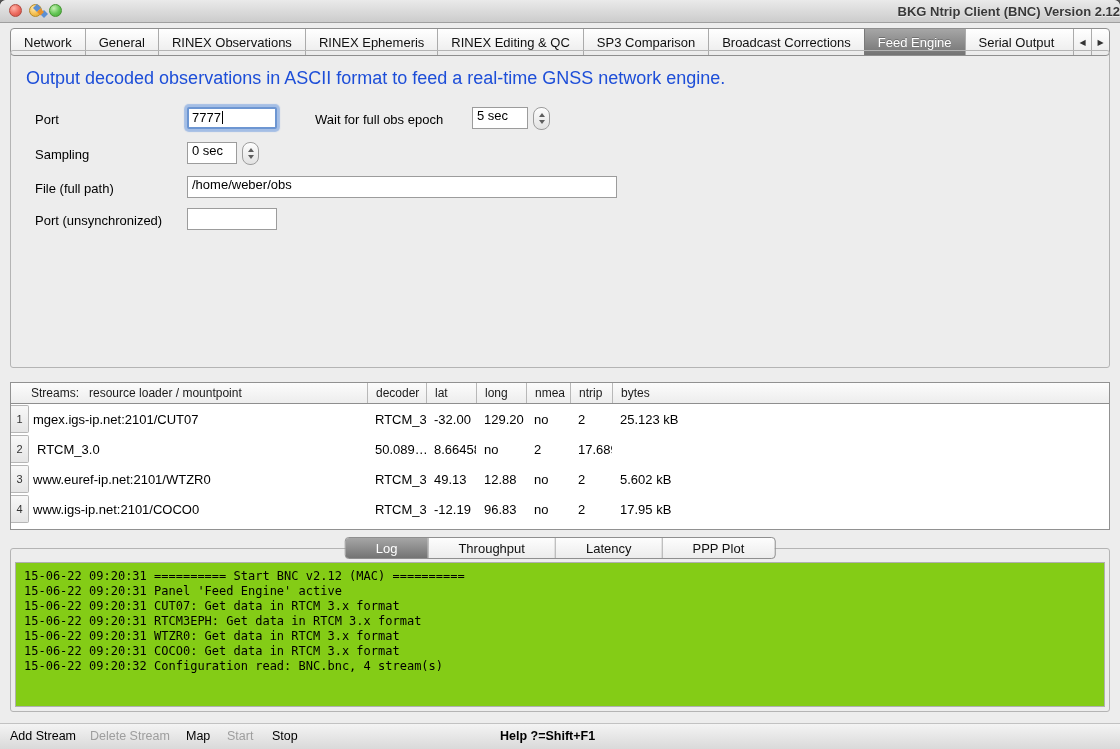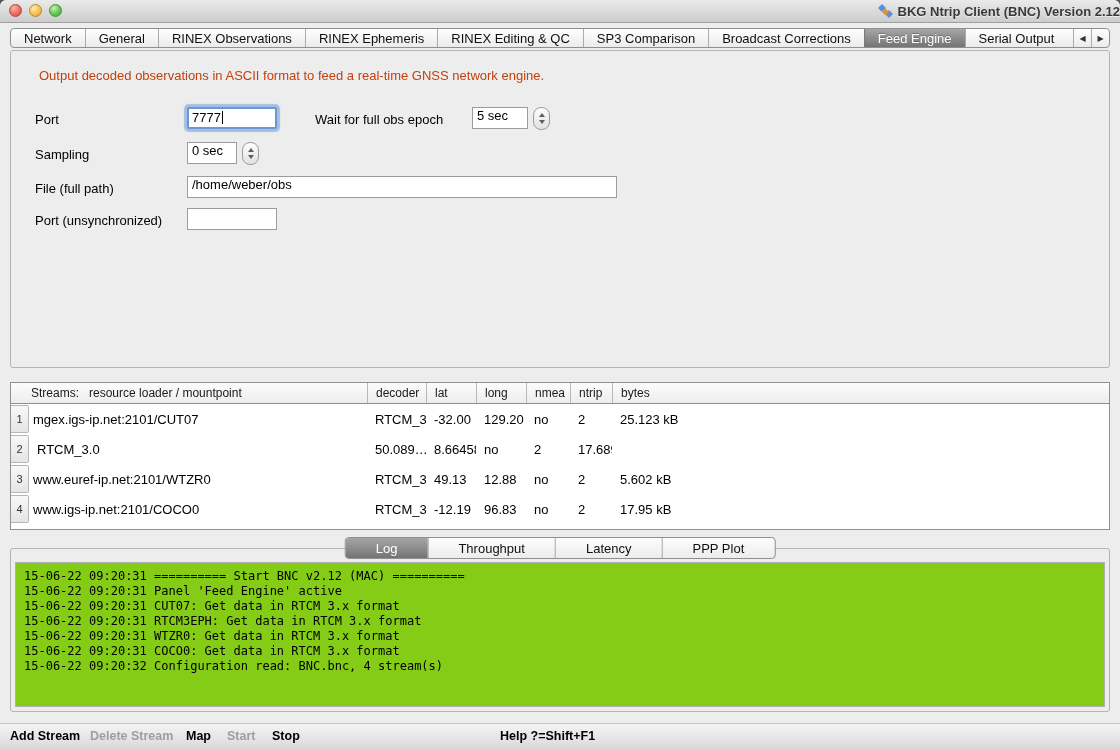--- a/index.html
+++ b/index.html
@@ -14,25 +14,25 @@
   .titlebar {
     position:absolute; top:0; left:0; right:0; height:22px;
     background:linear-gradient(#eaeaea,#cccccc);
     border-bottom:1px solid #9f9f9f;
     border-radius:6px 6px 0 0;
   }
   .light { position:absolute; top:4px; width:13px; height:13px; border-radius:50%; box-sizing:border-box; }
   .light.close { left:9px;  background:radial-gradient(circle at 35% 30%, #ffb3a8, #ec6a5e 55%, #c94c42); border:1px solid #b14a3f; }
   .light.min   { left:29px; background:radial-gradient(circle at 35% 30%, #ffe9b0, #f5bf4f 55%, #d8a031); border:1px solid #b58a28; }
   .light.zoom  { left:49px; background:radial-gradient(circle at 35% 30%, #c6f0b2, #61c554 55%, #47a337); border:1px solid #459432; }
-  .titlewrap { position:absolute; top:0; left:0; right:0; height:22px; display:flex; align-items:center; justify-content:flex-end; gap:5px;margin-left:33px; }
+  .titlewrap { position:absolute; top:0; left:0; right:0; height:22px; display:flex; align-items:center; justify-content:space-between; gap:5px;margin-left:33px; }
   .titletext { font-size:13px; font-weight:bold; color:#393939; text-shadow:0 1px 0 rgba(255,255,255,.6); }
   
   .tabbar {
-    position:absolute; left:10px; top:28px; width:1100px; height:20px;
+    position:absolute; left:10px; top:28px; width:1100px; height:28px;
     display:flex; box-sizing:border-box;
     border:1px solid #8f8f8f; border-radius:4px; overflow:hidden;
     background:linear-gradient(#ffffff,#ebebeb);
   }
   .tab {
     display:flex; align-items:center; padding:0 13px;
     font-size:13px; color:#101010; border-left:1px solid #ababab;
     white-space:nowrap; cursor:default;
   }
   .tab:first-child { border-left:none; }
@@ -40,21 +40,21 @@
     background:linear-gradient(#a6a6a6,#747474);
     color:#ffffff; border-left-color:#7a7a7a; text-shadow:0 -1px 0 rgba(0,0,0,.25);
   }
   .tabarrows { margin-left:auto; display:flex; height:100%; }
   .arrowbtn { width:17px; display:flex; align-items:center; justify-content:center; border-left:1px solid #ababab; font-family:"DejaVu Sans", sans-serif; font-size:8px; color:#333; }
   
   .pane-main {
     position:absolute; left:10px; top:50px; width:1100px; height:318px;
     box-sizing:border-box; border:1px solid #b4b4b4; border-radius:3px;
   }
-  .desc { position:absolute; left:39px; top:68px; font-size:13px; color:#c2410c; }
+  .desc { position:absolute; left:26px; top:68px; font-size:18px; color:#1d4ed8; }
   .flabel { position:absolute; font-size:13px; color:#000; white-space:nowrap; }
   .field {
     position:absolute; box-sizing:border-box; height:22px;
     background:#fff; border:1px solid #9c9c9c;
     font-size:13px; color:#000; padding:0 4px 0 4px; white-space:nowrap; overflow:hidden;
   }
   .field.focused {
     border:2px solid #6d96d2; border-radius:2px; padding:1px 3px 0 3px;
     box-shadow:0 0 1px 3px rgba(125,165,224,.65);
   }
@@ -114,21 +114,21 @@
     padding:6px 8px; overflow:hidden;
     font-family:"DejaVu Sans Mono", monospace; font-size:12px; line-height:15px; color:#000;
   }
   .logline { white-space:pre; }
   
   .bottombar {
     position:absolute; left:0; right:0; top:723px; height:26px;
     background:linear-gradient(#f4f4f4,#d8d8d8);
     border-top:1px solid #c2c2c2;
   }
-  .bbtn { position:absolute; top:5px; font-size:12.5px; font-weight:bold; color:#000; white-space:nowrap; cursor:default; }
+  .bbtn { position:absolute; top:5px; font-size:12.5px; font-weight:normal; color:#000; white-space:nowrap; cursor:default; }
   .bbtn.disabled { color:#9e9e9e; }
   .helptext { position:absolute; top:5px; left:500px; font-size:12.5px; font-weight:bold; color:#000; white-space:nowrap; }
 </style>
 </head>
 <body>
 
 <div id="window">
 
   <div class="titlebar">
     <div class="light close"></div>

